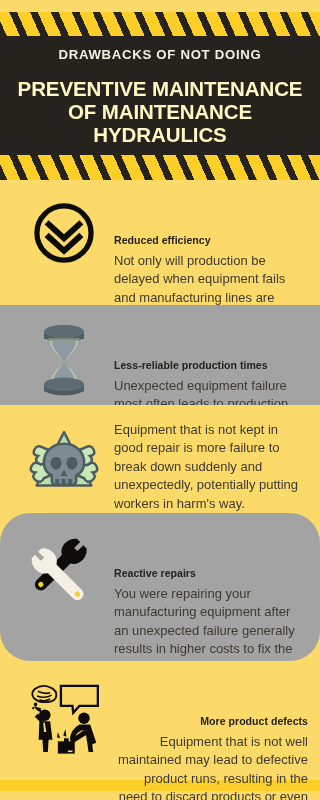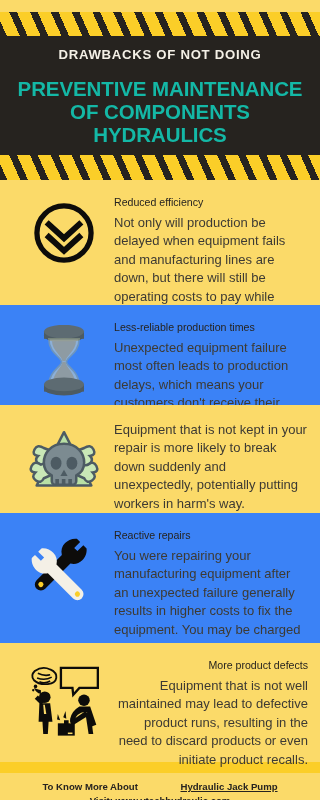--- a/index.html
+++ b/index.html
@@ -36,50 +36,51 @@
     align-items:center; justify-content:center;
     padding:4px 6px;
   }
   .title-small {
     color:#f4f0e6;
     font-size:13.2px; font-weight:bold;
     letter-spacing:0.7px; line-height:1.15;
     text-align:center; white-space:nowrap;
   }
   .title-big {
-    color:#14b8a6;
+    color:#fef9c3;
     font-size:20.5px; font-weight:bold;
     letter-spacing:-0.1px; line-height:1.12;
     text-align:center;
     margin-top:16px;
   }
   .title-big div { white-space:nowrap; }
 
   
   .section {
     position:relative;
     display:flex;
     align-items:flex-start;
     padding:14px 10px 14px 14px;
   }
   .sec-light { background:#fbda69; }
-  .sec-gold  { background:#3b82f6; }
+  .sec-gold  { background:#a3a3a3; }
 
   .icon-col {
     width:100px; flex:0 0 100px;
     display:flex; align-items:flex-start; justify-content:center;
     padding-top:6px;
   }
   .text-col { flex:1 1 auto; padding-top:2px; padding-right:2px; }
 
   .sec-title {
-    font-size:10.6px; font-weight:normal;
+    font-size:10.6px; font-weight:bold;
     color:#26231f;
     line-height:1.2;
     margin-bottom:5px;
+    margin-top:38px;
   }
   .sec-body {
     font-size:13px;
     color:#3d3a33;
     line-height:1.42;
   }
 
   
   .footer-gap { height:14px; background:#fbda69; }
   .footer-bar { height:11px; background:#fbce28; }
@@ -104,21 +105,21 @@
 <body>
 
 <div id="infographic">
 
   <div class="header-wrap">
     <div class="hazard-band hazard-top"></div>
     <div class="title-block">
       <div class="title-small">DRAWBACKS OF NOT DOING</div>
       <div class="title-big">
         <div>PREVENTIVE MAINTENANCE</div>
-        <div>OF COMPONENTS</div>
+        <div>OF MAINTENANCE</div>
         <div>HYDRAULICS</div>
       </div>
     </div>
     <div class="hazard-band hazard-bottom"></div>
   </div>
 
   <div class="section sec-light" style="height:125px;">
     <div class="icon-col">
       <span>
         <svg width="66" height="66" viewBox="0 0 100 100">
@@ -171,25 +172,25 @@
           <ellipse cx="39" cy="53" rx="7.5" ry="9" fill="#4d5b63"></ellipse>
           <ellipse cx="61" cy="53" rx="7.5" ry="9" fill="#4d5b63"></ellipse>
           <path d="M50 62 L45 71 L55 71 Z" fill="#4d5b63"></path>
           <rect x="38" y="75" width="5" height="8" fill="#4d5b63"></rect>
           <rect x="47" y="75" width="5" height="8" fill="#4d5b63"></rect>
           <rect x="56" y="75" width="5" height="8" fill="#4d5b63"></rect>
         </svg>
       </span>
     </div>
     <div class="text-col">
-      <div class="sec-body"> Equipment that is not kept in your repair is more likely to break down suddenly and unexpectedly, potentially putting workers in harm's way.</div>
-    </div>
-  </div>
-
-  <div class="section sec-gold" style="height:130px;">
+      <div class="sec-body"> Equipment that is not kept in good repair is more failure to break down suddenly and unexpectedly, potentially putting workers in harm's way.</div>
+    </div>
+  </div>
+
+  <div class="section sec-gold" style="height:148px;border-radius:30px;">
     <div class="icon-col">
       <span>
         <svg width="76" height="76" viewBox="0 0 100 100">
 
           <g transform="rotate(45 50 50)">
             <path d="M50 8 L44 8 L44 19 L38 19 L38 8 L32 8 C27 12 25 18 25 23 C25 29 28 34 33 37 L33 84 a8 8 0 0 0 16 0 L49 37 C54 34 57 29 57 23 C57 18 55 12 50 8 Z" fill="#0d0c0a"></path>
             <circle cx="41" cy="84" r="3.4" fill="#fbce28"></circle>
           </g>
 
           <g transform="rotate(-45 50 50)">

